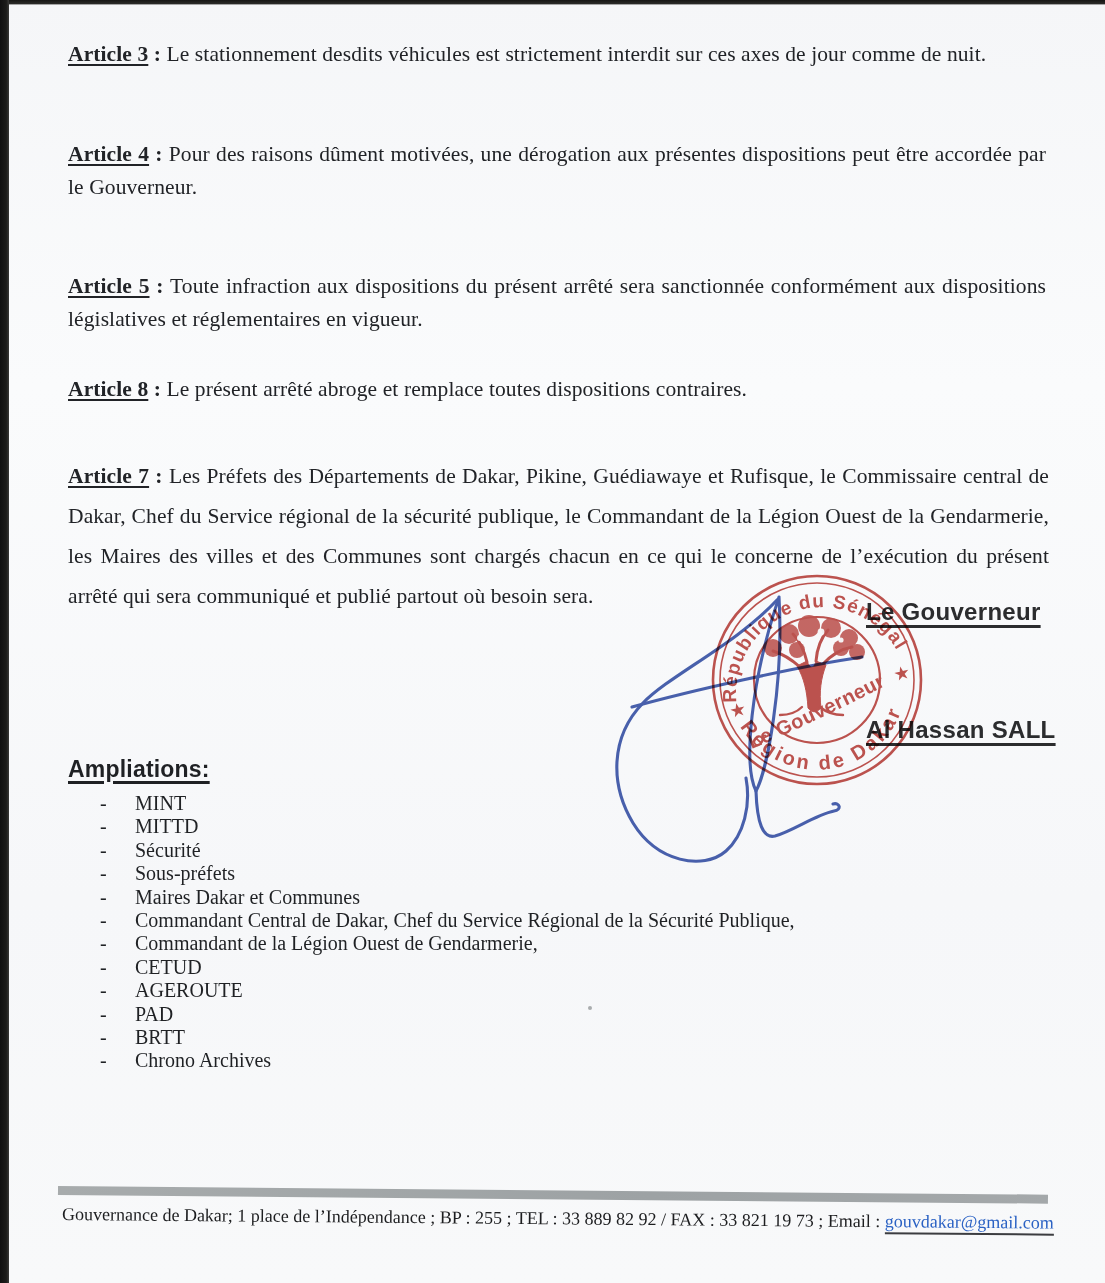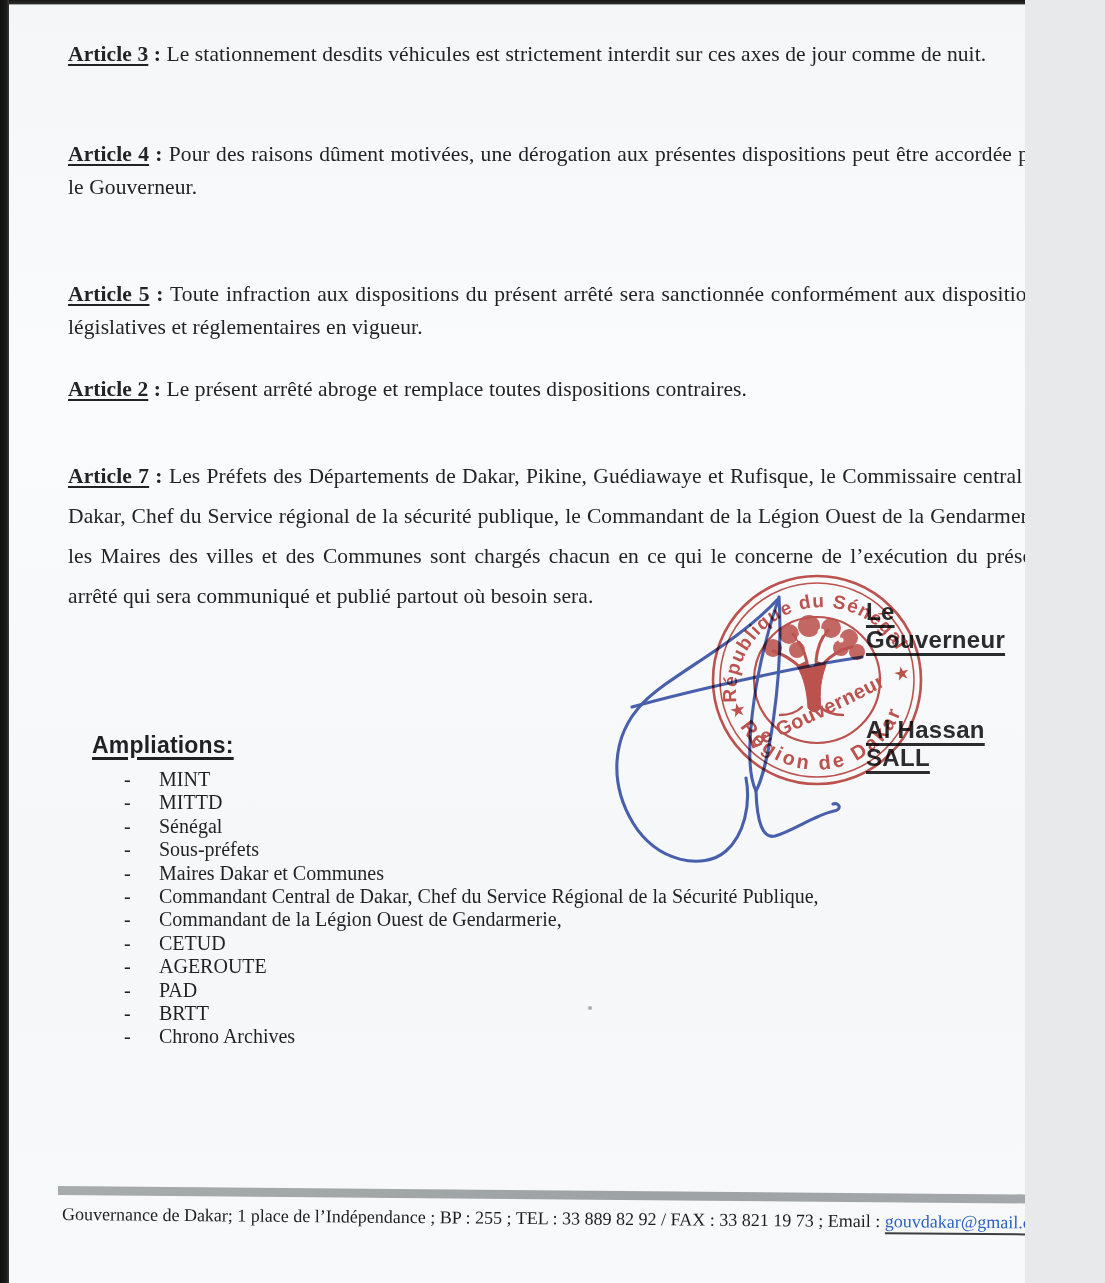--- a/index.html
+++ b/index.html
@@ -1,17 +1,17 @@
 <!DOCTYPE html>
 <html><head>
 <meta charset="utf-8">
 <style>
   html,body { margin:0; padding:0; background:#e8e9ea; }
   .page {
-    position:relative; width:1025px; height:1283px; overflow:hidden;
+    position:relative; width:1105px; height:1283px; overflow:hidden;
     background:linear-gradient(180deg,#f5f6f8 0%,#fafbfc 30%,#f6f7f9 70%,#f8f9fa 100%);
     font-family:"Liberation Serif", serif; color:#232528;
   }
   .edge-left { position:absolute; left:0; top:0; width:9px; height:1283px;
     background:linear-gradient(90deg,#101010,#1c1c1a 70%,#3a3a38); }
   .edge-top { position:absolute; left:0; top:0; width:1105px; height:5px;
     background:linear-gradient(180deg,#161614,#2a2a28 75%,rgba(90,90,88,0)); }
 
   .article { position:absolute; left:68px; width:978px; font-size:21.5px;
     line-height:33px; text-align:justify; color:#212327; letter-spacing:0.1px; }
@@ -24,21 +24,21 @@
     text-decoration:underline; text-decoration-thickness:2.5px; text-underline-offset:5px;
     letter-spacing:0.3px; }
   .gov-title { left:866px; top:598px; }
   .gov-name  { left:866px; top:716px; }
 
   .stamp { position:absolute; left:703px; top:566px; width:228px; height:228px;
     mix-blend-mode:multiply; opacity:0.92; }
   .sig { position:absolute; left:595px; top:575px; width:300px; height:310px;
     mix-blend-mode:multiply; }
 
-  .amp { position:absolute; left:68px; top:732px; width:620px;margin-left:24px; }
+  .amp { position:absolute; left:68px; top:756px; width:620px; }
   .amp-heading { font-family:"Liberation Sans", sans-serif; font-weight:bold; font-size:23px;
     color:#1f2124; text-decoration:underline; text-decoration-thickness:2.5px;
     text-underline-offset:4px; letter-spacing:0.2px; }
   .amp ul { list-style:none; margin:9px 0 0 0; padding:0; }
   .amp li { display:flex; font-size:20px; line-height:23.4px; color:#1f2124; white-space:nowrap; }
   .amp .dash { width:35px; text-align:left; padding-left:32px; box-sizing:content-box; flex:0 0 auto; }
 
   .footer-bar { position:absolute; left:58px; top:1186px; width:990px; height:9px;
     background:linear-gradient(90deg,#a7abac,#9da2a4 60%,#a4a8aa);
     transform:rotate(0.5deg); transform-origin:left center; }
@@ -54,23 +54,23 @@
 <body>
 
 <div class="page">
   <div class="edge-top"></div>
   <div class="edge-left"></div>
 
   <p class="article" style="top:16px"><span class="alabel"><u>Article 3</u><span> : </span></span><span>Le stationnement desdits véhicules est strictement interdit sur ces axes de jour comme de nuit.</span></p>
 
   <p class="article" style="top:116px"><span class="alabel"><u>Article 4</u><span> : </span></span><span>Pour des raisons dûment motivées, une dérogation aux présentes dispositions peut être accordée par le Gouverneur.</span></p>
 
-  <p class="article" style="top:256px"><span class="alabel"><u>Article 5</u><span> : </span></span><span>Toute infraction aux dispositions du présent arrêté sera sanctionnée conformément aux dispositions législatives et réglementaires en vigueur.</span></p>
+  <p class="article" style="top:248px"><span class="alabel"><u>Article 5</u><span> : </span></span><span>Toute infraction aux dispositions du présent arrêté sera sanctionnée conformément aux dispositions législatives et réglementaires en vigueur.</span></p>
 
-  <p class="article" style="top:351px"><span class="alabel"><u>Article 2</u><span> : </span></span><span>Le présent arrêté abroge et remplace toutes dispositions contraires.</span></p>
+  <p class="article" style="top:351px"><span class="alabel"><u>Article 8</u><span> : </span></span><span>Le présent arrêté abroge et remplace toutes dispositions contraires.</span></p>
 
   <p class="article tight" style="top:434px"><span class="alabel"><u>Article 7</u><span> : </span></span><span>Les Préfets des Départements de Dakar, Pikine, Guédiawaye et Rufisque, le Commissaire central de Dakar, Chef du Service régional de la sécurité publique, le Commandant de la Légion Ouest de la Gendarmerie, les Maires des villes et des Communes sont chargés chacun en ce qui le concerne de l’exécution du présent arrêté qui sera communiqué et publié partout où besoin sera.</span></p>
 
   <div class="gov-label gov-title">Le Gouverneur</div>
   <div class="gov-label gov-name">Al Hassan SALL</div>
 
   <svg class="stamp" viewBox="0 0 228 228">
     <g fill="none" stroke="#bc4540">
       <circle cx="114" cy="114" r="104" stroke-width="2.6"></circle>
       <circle cx="114" cy="114" r="97" stroke-width="1.6"></circle>
@@ -128,21 +128,21 @@
       <li>
           <span class="dash">-</span>
           <span>MINT</span>
         </li>
       <li>
           <span class="dash">-</span>
           <span>MITTD</span>
         </li>
       <li>
           <span class="dash">-</span>
-          <span>Sénégal</span>
+          <span>Sécurité</span>
         </li>
       <li>
           <span class="dash">-</span>
           <span>Sous-préfets</span>
         </li>
       <li>
           <span class="dash">-</span>
           <span>Maires Dakar et Communes</span>
         </li>
       <li>

